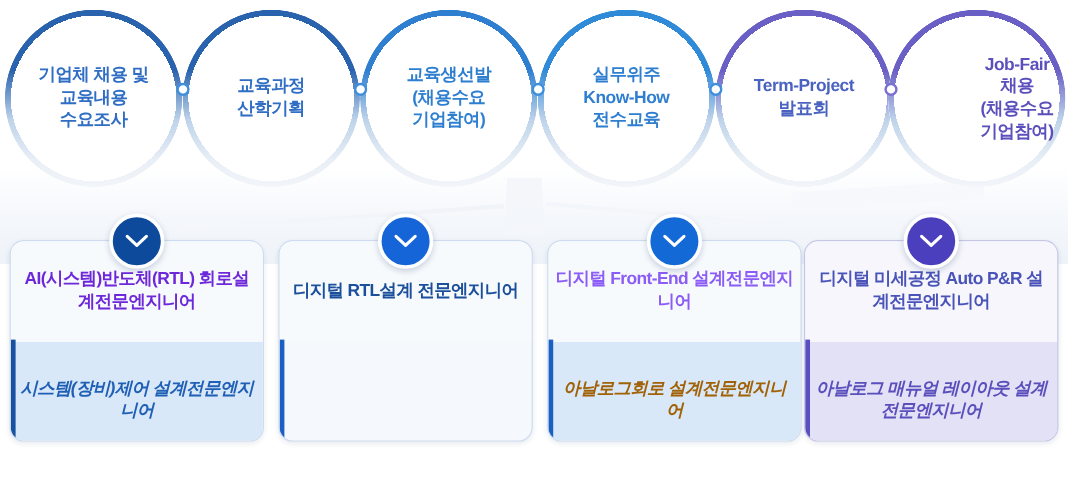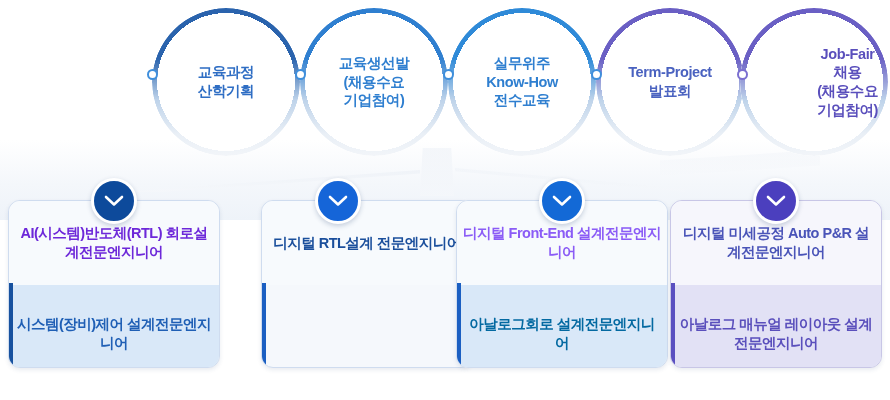--- a/index.html
+++ b/index.html
@@ -62,39 +62,45 @@
     border:1px solid #cfdcef;
     background:#f5f8fc;
     box-shadow:0 2px 4px rgba(30,60,110,.10);
   }
   .card .top,.card .bot{
     display:flex;align-items:center;justify-content:center;
     text-align:center;line-height:1.3;letter-spacing:-.5px;
     font-size:14.5px;font-weight:600;box-sizing:border-box;padding:0 6px;
   }
   .card .top{height:84px;background:#f7fafd;}
-  .card .bot{height:98px;}
+  .card .bot{height:98px;font-style:italic;}
   .card .accent{
     position:absolute;left:0;width:4px;height:84px;bottom:0;z-index:3;
   }
 </style>
 </head>
 <body>
 
 <div id="stage">
 
   <div class="bg-wash"></div>
 
   <div class="funnel" style="left:120px;top:170px;width:300px;height:22px;clip-path:polygon(0% 100%,100% 0%,100% 16%,14% 100%);"></div>
   <div class="funnel" style="left:420px;top:148px;width:34px;height:48px;clip-path:polygon(8% 0%,92% 0%,100% 100%,0% 100%);opacity:.45;"></div>
   <div class="funnel" style="left:455px;top:168px;width:230px;height:24px;clip-path:polygon(0% 0%,100% 86%,100% 100%,0% 14%);opacity:.35;"></div>
   <div class="funnel" style="left:660px;top:150px;width:160px;height:26px;clip-path:polygon(0% 40%,100% 0%,100% 60%,0% 100%);opacity:.3;"></div>
 
   <div class="circles">
 
+    <div class="circ" style="left:4px;">
+      <div class="ring" style="background: linear-gradient(rgb(42, 99, 173) 0%, rgb(42, 99, 173) 34%, rgb(190, 211, 234) 62%, rgb(233, 239, 246) 85%, rgb(242, 245, 249) 100%);"></div>
+      <div class="label" style="color: rgb(47, 110, 196);">기업체 채용 및
+교육내용
+수요조사</div>
+    </div>
 
     <div class="circ" style="left:152px;justify-content:center;">
       <div class="ring" style="background: linear-gradient(rgb(42, 99, 173) 0%, rgb(42, 99, 173) 34%, rgb(190, 211, 234) 62%, rgb(233, 239, 246) 85%, rgb(242, 245, 249) 100%);"></div>
       <div class="label" style="color: rgb(47, 110, 196);">교육과정
 산학기획</div>
     </div>
 
     <div class="circ" style="left:300px;">
       <div class="ring" style="background: linear-gradient(rgb(47, 127, 208) 0%, rgb(47, 127, 208) 34%, rgb(190, 211, 234) 62%, rgb(233, 239, 246) 85%, rgb(242, 245, 249) 100%);"></div>
       <div class="label" style="color: rgb(47, 127, 208);">교육생선발
@@ -131,31 +137,31 @@
   </div>
 
   <div class="card" style="left:8px;width:212px;">
     <div class="accent" style="background: rgb(23, 81, 159);"></div>
     <div class="top" style="background: rgb(247, 250, 253); color: #6d28d9;">AI(시스템)반도체(RTL)
 회로설계전문엔지니어</div>
     <div class="bot" style="background: rgb(217, 232, 248); color: rgb(31, 95, 181);">시스템(장비)제어
 설계전문엔지니어</div>
   </div>
 
-  <div class="card" style="left:232px;width:212px;margin-left:29px;">
+  <div class="card" style="left:232px;width:212px;">
     <div class="accent" style="background: rgb(27, 95, 194);"></div>
     <div class="top" style="background: rgb(247, 250, 253); color: rgb(27, 79, 156);">디지털 RTL설계
 전문엔지니어</div>
   </div>
 
   <div class="card" style="left:456px;width:212px;">
     <div class="accent" style="background: rgb(27, 95, 194);"></div>
     <div class="top" style="background: rgb(247, 250, 253); color: #8b5cf6;">디지털 Front-End
 설계전문엔지니어</div>
-    <div class="bot" style="background: rgb(217, 232, 248); color: #0369a1;">아날로그회로
+    <div class="bot" style="background: rgb(217, 232, 248); color: #a16207;">아날로그회로
 설계전문엔지니어</div>
   </div>
 
   <div class="card" style="left: 670px; width: 212px; border-color: rgb(200, 198, 230);">
     <div class="accent" style="background: rgb(90, 79, 192);"></div>
     <div class="top" style="background: rgb(246, 246, 252); color: rgb(74, 84, 184);">디지털 미세공정 Auto P&amp;R
 설계전문엔지니어</div>
     <div class="bot" style="background: rgb(226, 225, 245); color: rgb(90, 79, 188);">아날로그 매뉴얼 레이아웃
 설계전문엔지니어</div>
   </div>

